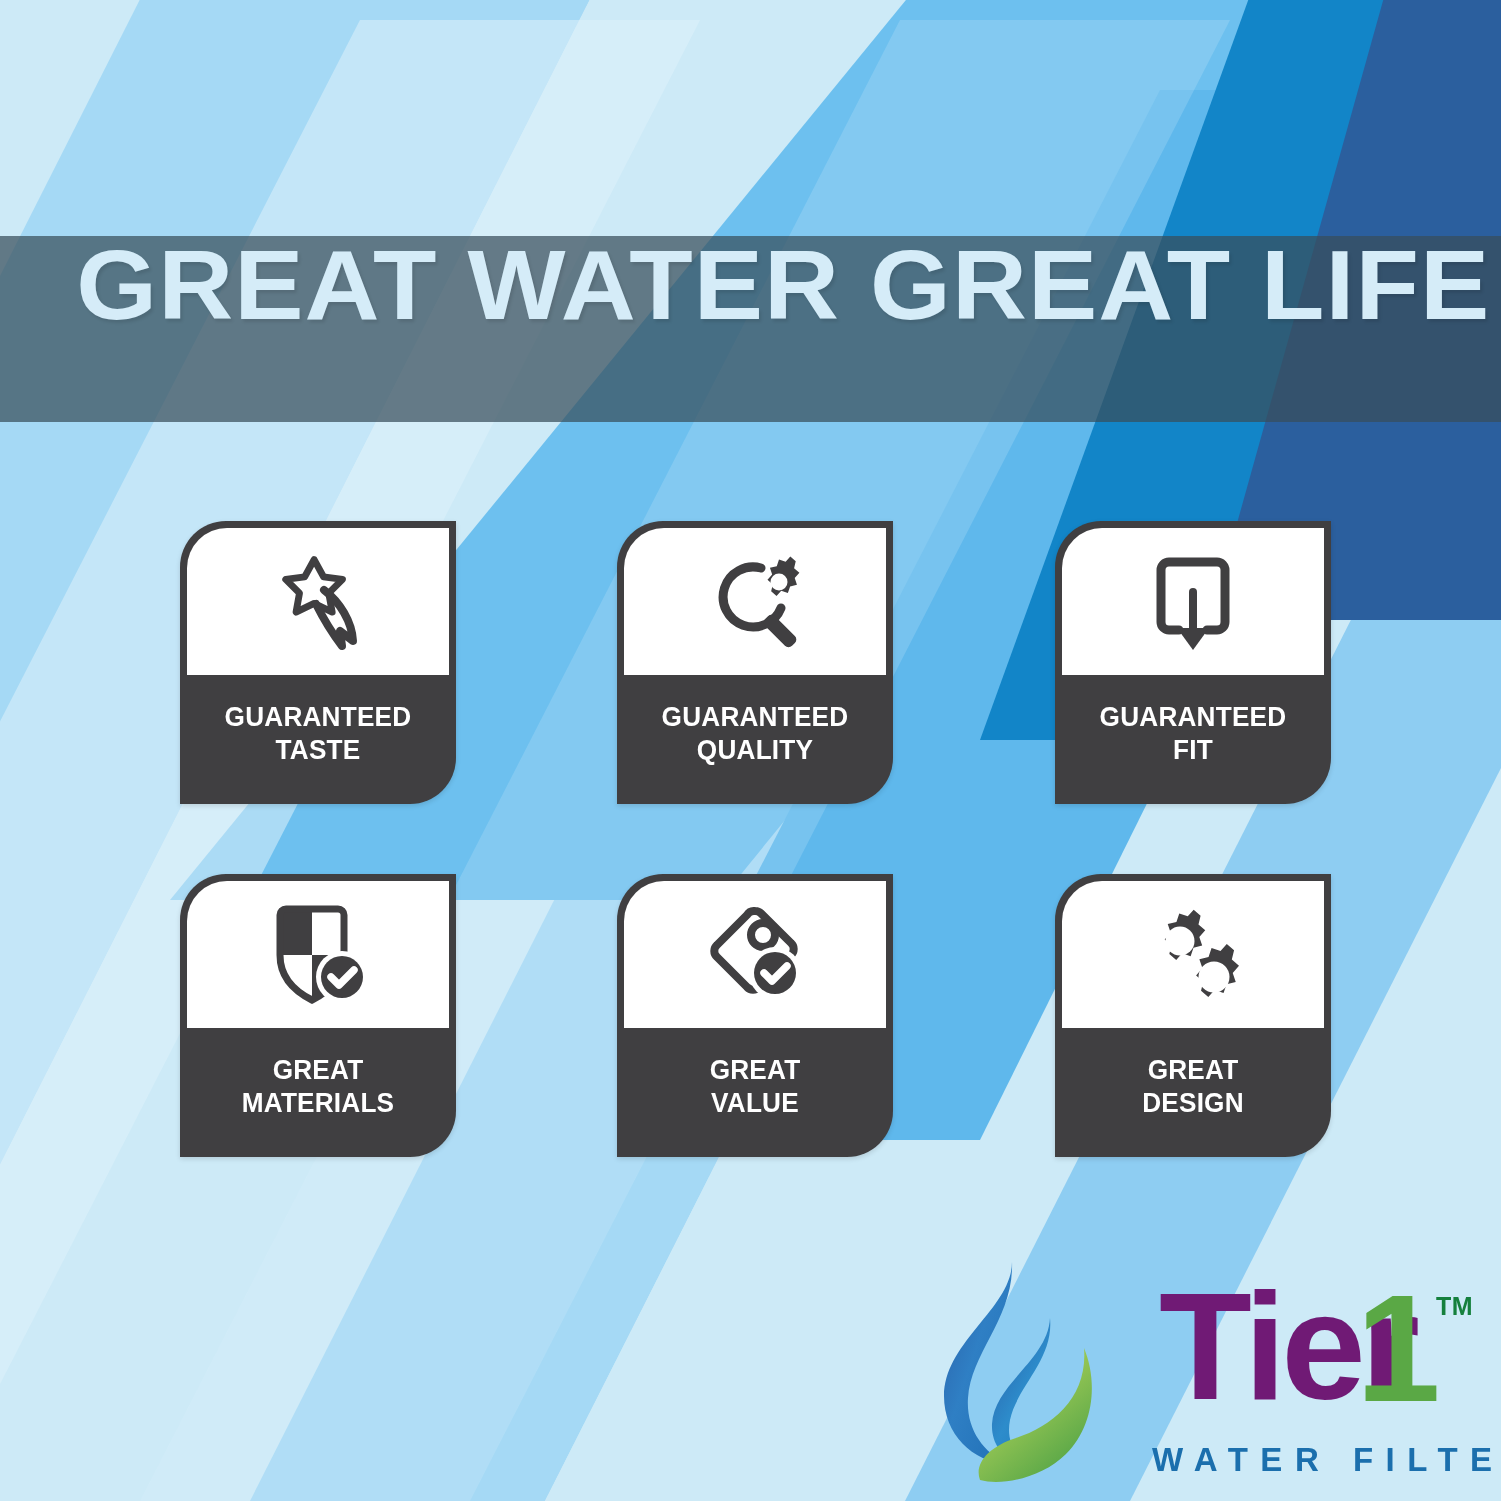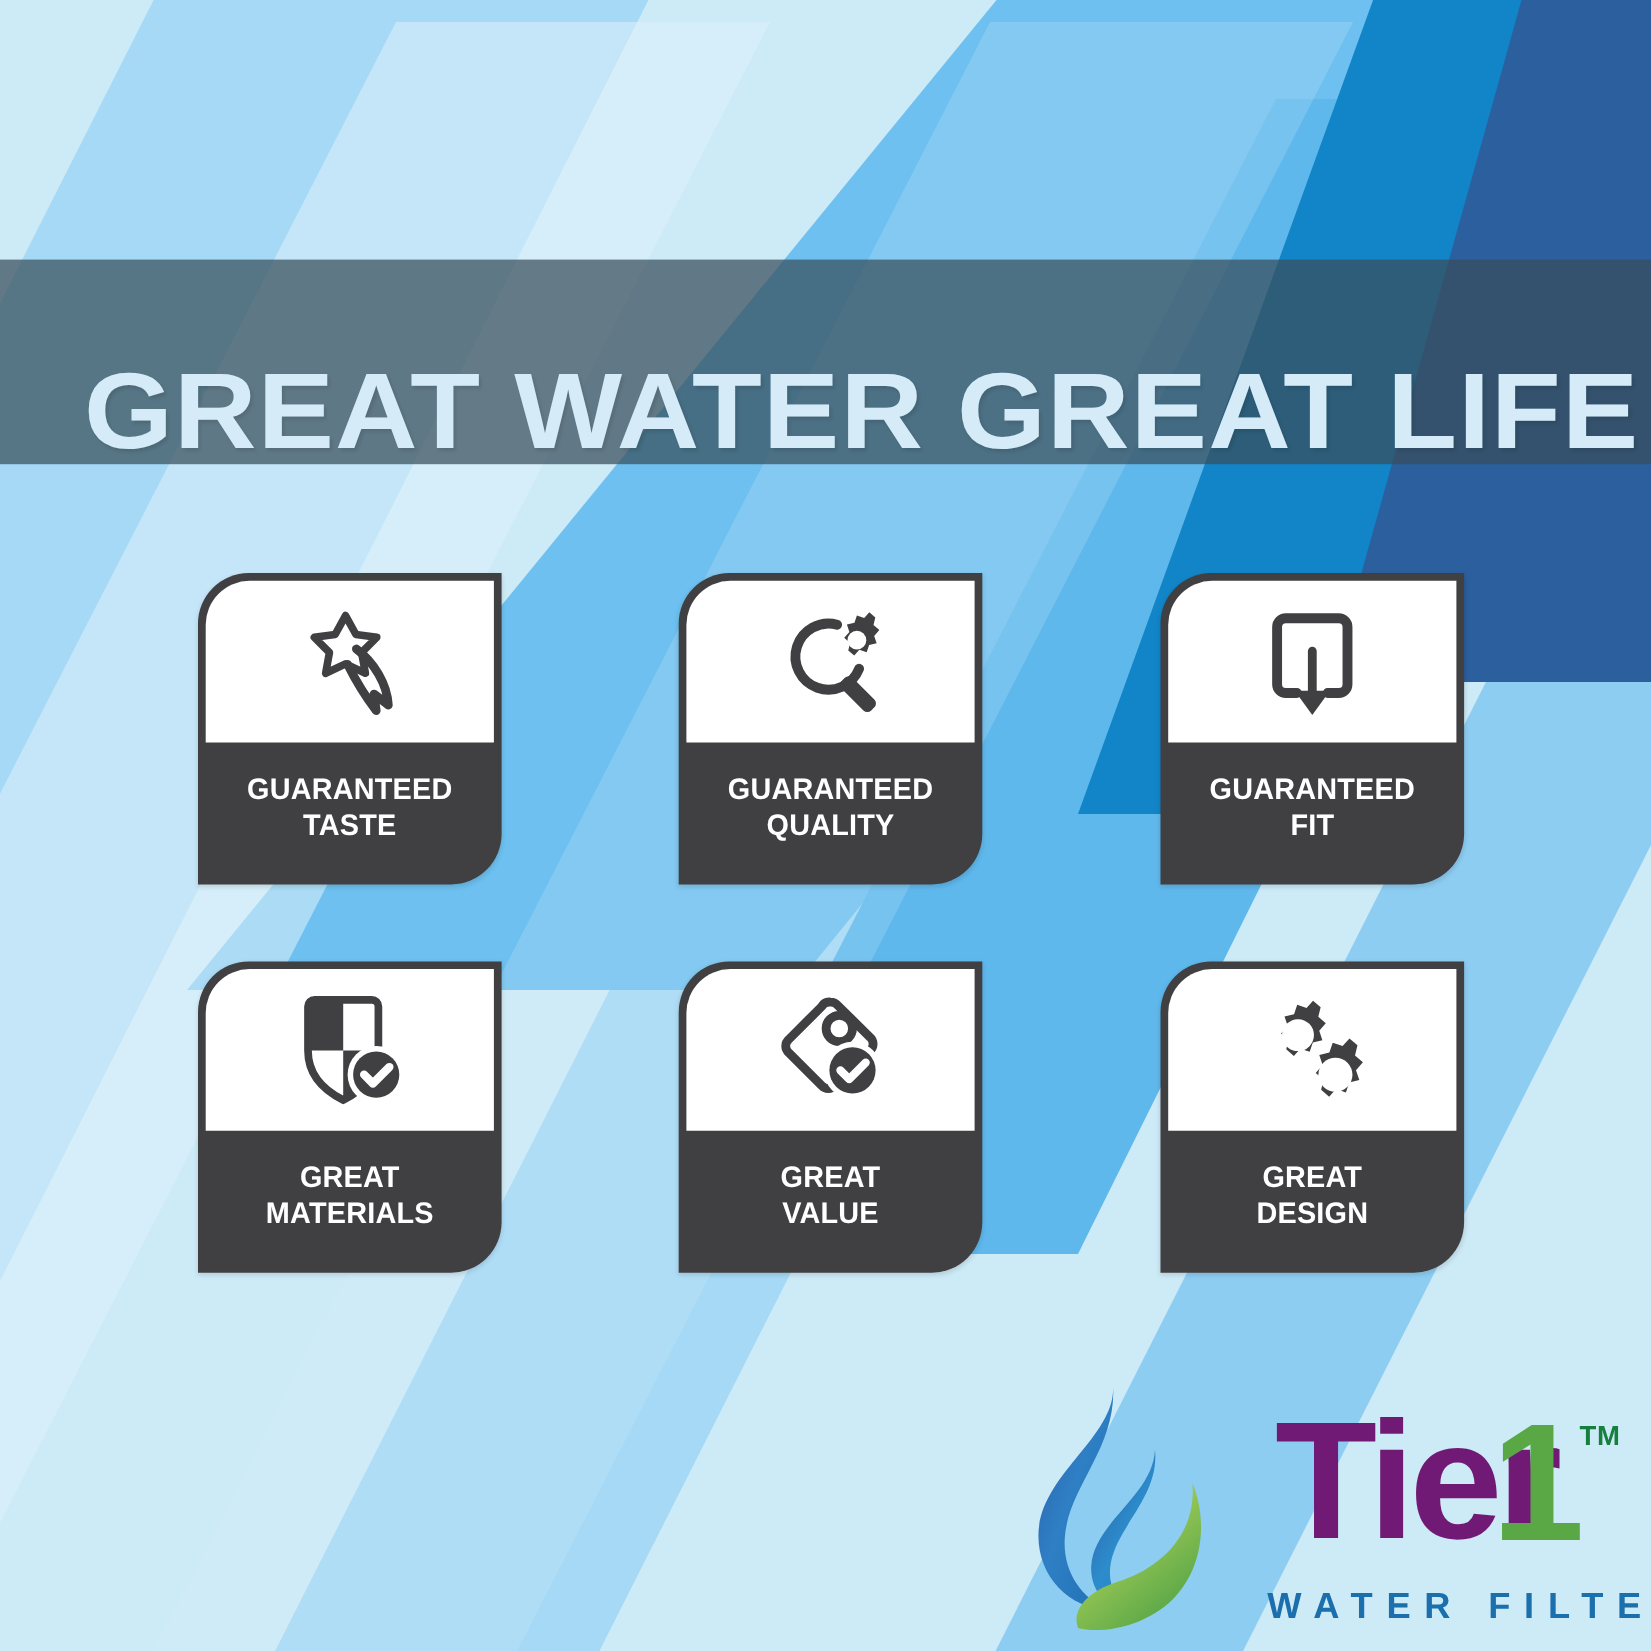--- a/index.html
+++ b/index.html
@@ -14,21 +14,21 @@
   
   #bg { position:absolute; inset:0; overflow:hidden; }
   #bg svg { display:block; width:1501px; height:1501px; }
 
   
   #banner {
     position:absolute;
     left:0; top:236px;
     width:1501px; height:186px;
     background:rgba(56,77,90,0.72);
-    display:flex; align-items:flex-end;
+    display:flex; align-items:flex-start;
   }
   #banner-title {
     color:#d5ecf8;
     font-size:98px;
     font-weight:700;
     letter-spacing:1px;
     line-height:1;
     padding-left:72px;
     white-space:nowrap;
     transform:scaleX(1.06);

